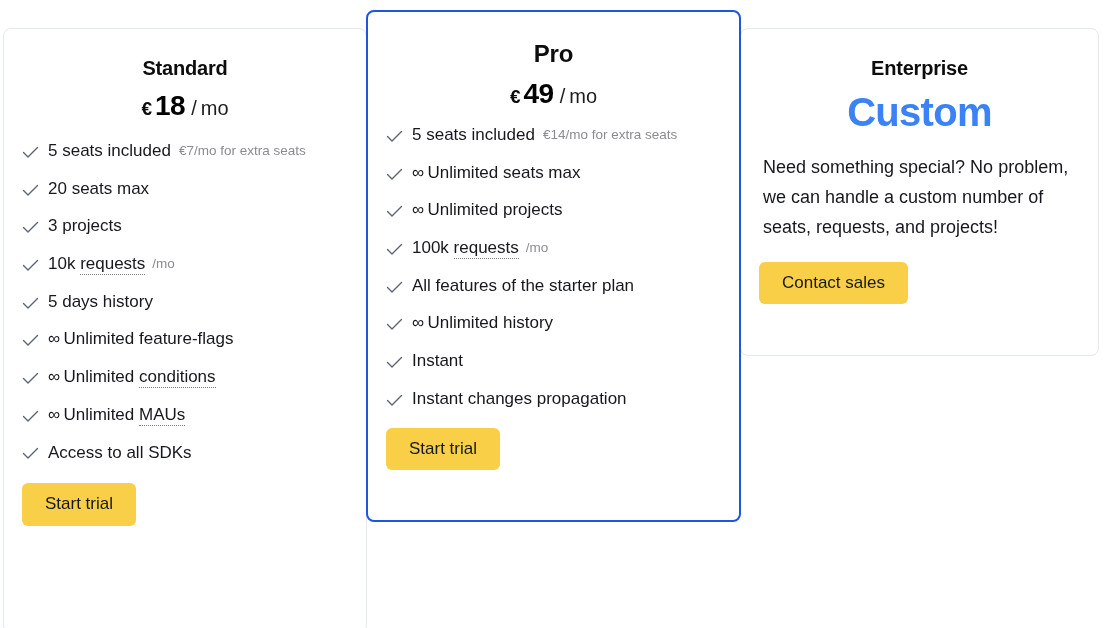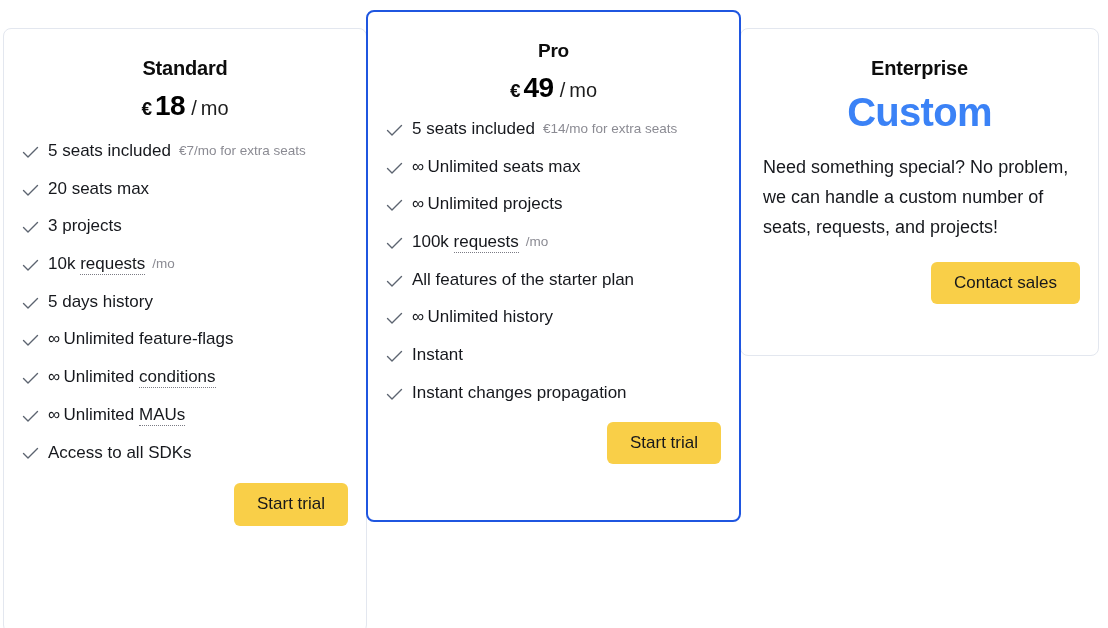--- a/index.html
+++ b/index.html
@@ -54,21 +54,21 @@
 
   
   .plan-name {
     text-align: center;
     font-weight: bold;
     font-size: 20px;
     letter-spacing: -0.2px;
     color: #0d0d0d;
   }
   .card--standard .plan-name { margin-top: 28px; }
-  .card--pro      .plan-name { margin-top: 28px; font-size: 19px; text-align: center; }
+  .card--pro      .plan-name { margin-top: 28px; font-size: 24px; text-align: center; }
   .card--enterprise .plan-name { margin-top: 28px; }
 
   .price-row {
     display: flex;
     align-items: baseline;
     justify-content: center;
     margin-top: 12px;
     white-space: nowrap;
   }
   .price-currency {
@@ -155,21 +155,21 @@
     margin-top: 18px;
     font-size: 18px;
     line-height: 1.68;
     color: #16181d;
     padding: 0 4px;
   }
 
   
   .cta-wrap {
     display: flex;
-    justify-content: flex-end;
+    justify-content: flex-start;
   }
   .cta {
     display: inline-block;
     background: #f9cf48;
     border: none;
     border-radius: 6px;
     font-family: "Liberation Sans", sans-serif;
     font-size: 17px;
     color: #17181b;
     padding: 12px 23px;

